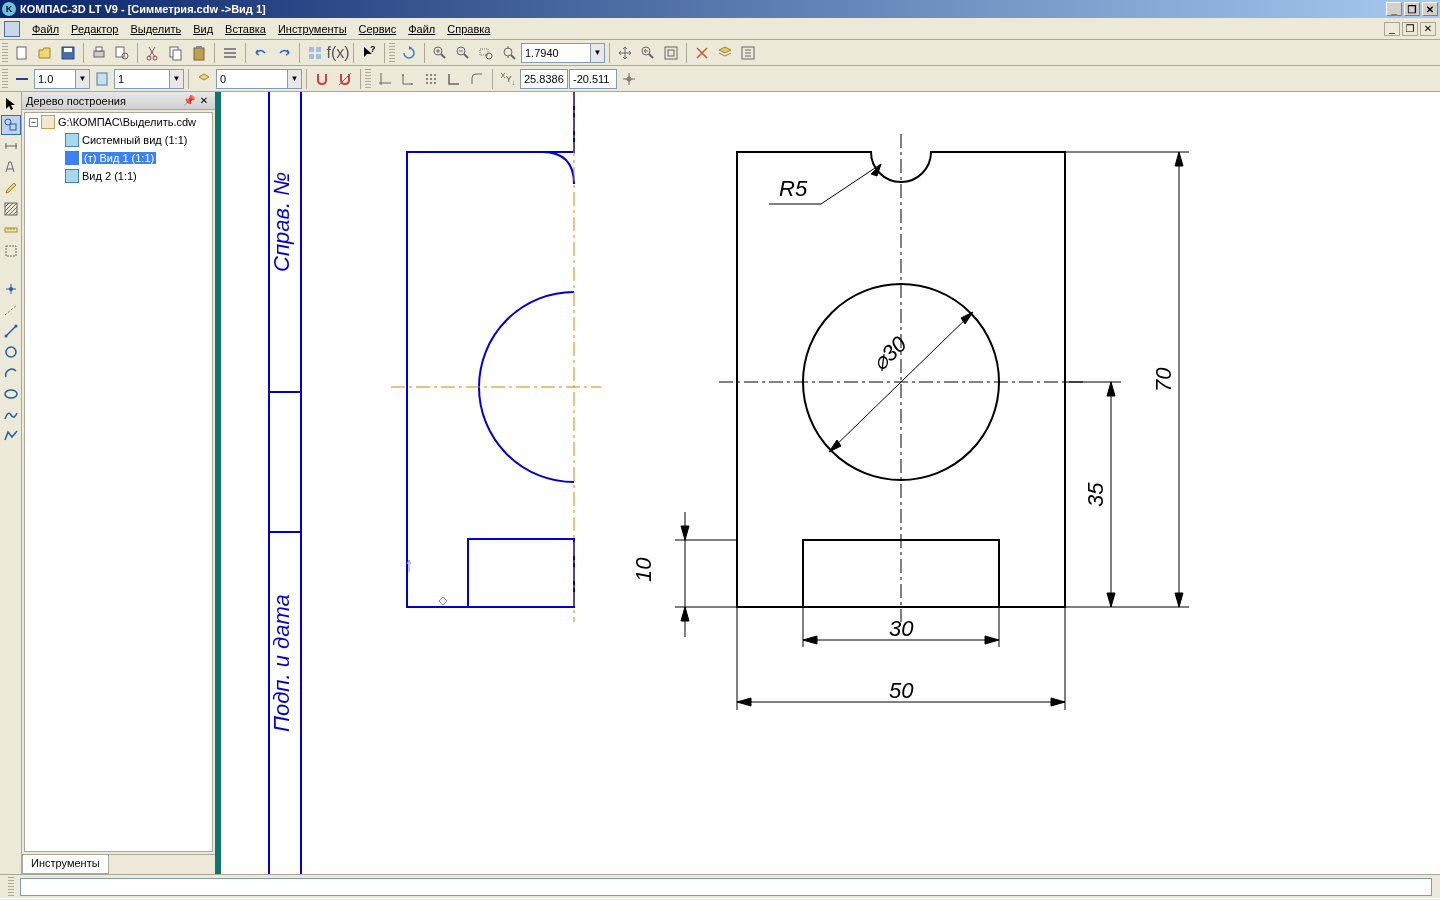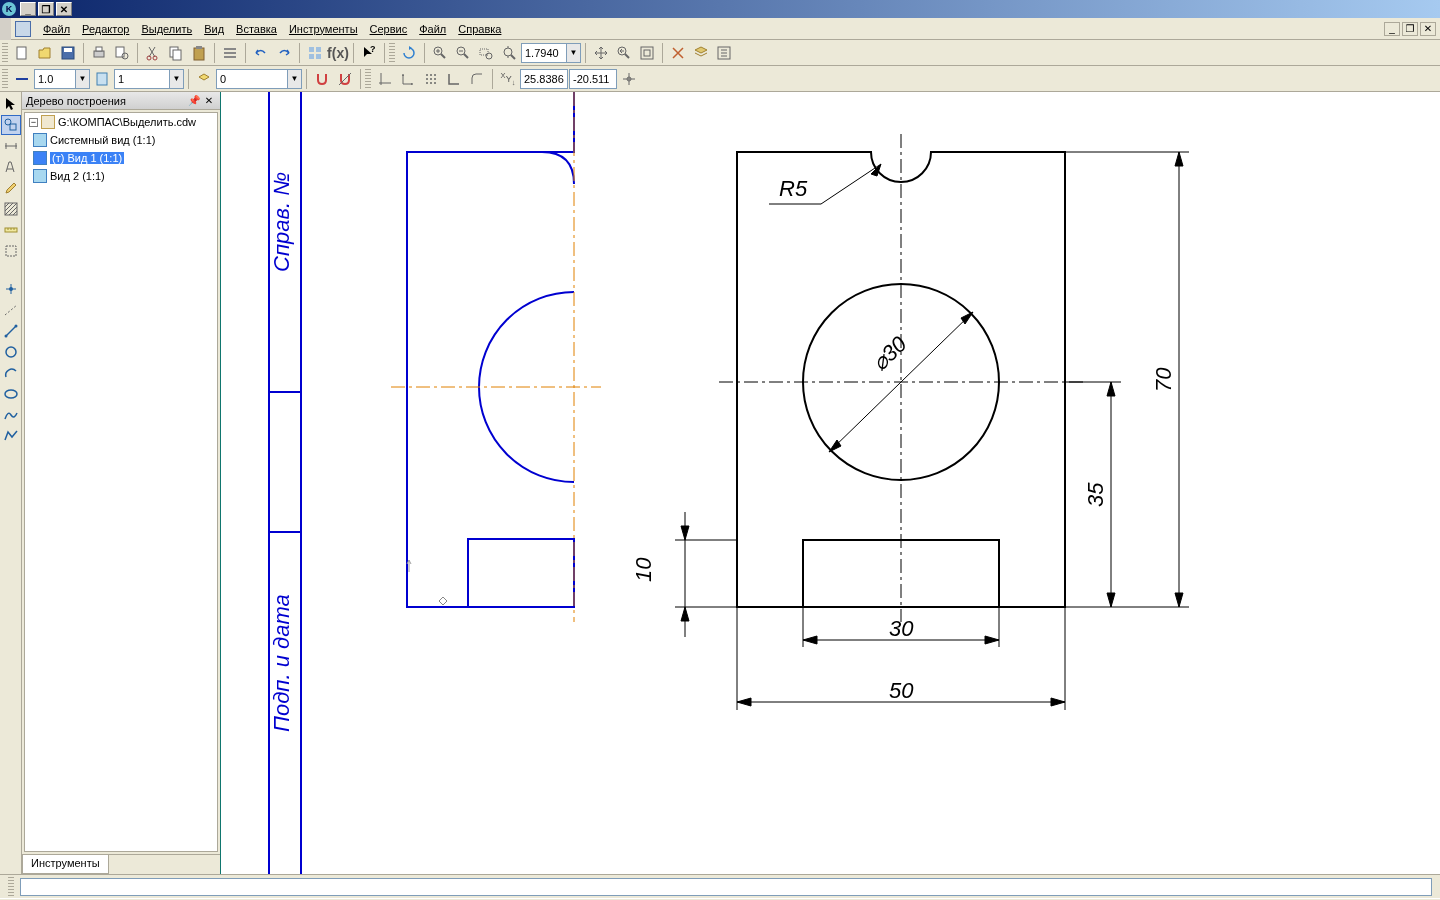--- a/index.html
+++ b/index.html
@@ -6,21 +6,21 @@
 body { width: 1440px; height: 900px; background: #d4d0c8; overflow: hidden; font-size: 11px; }
 
 
 .titlebar { height: 18px; background: linear-gradient(to right, #0a246a, #a6caf0); color: #fff; display: flex; align-items: center; padding: 0 2px; font-size: 11px; font-weight: bold; }
 .titlebar .app-icon { width: 14px; height: 14px; background: #6bc5d6; border-radius: 50%; margin-right: 4px; display: flex; align-items: center; justify-content: center; font-size: 9px; color: #004; }
 .titlebar .title-text { flex: 1; }
 .titlebar .win-btns { display: flex; gap: 2px; }
 .titlebar .wbtn { width: 16px; height: 14px; background: #d4d0c8; border: 1px solid #808080; border-top-color: #fff; border-left-color: #fff; display: flex; align-items: center; justify-content: center; font-size: 10px; color: #000; }
 
 
-.menubar { height: 22px; background: #ece9d8; display: flex; align-items: center; padding: 0 4px; border-bottom: 1px solid #aca899; margin-left: 11px; }
+.menubar { height: 22px; background: #ece9d8; display: flex; align-items: center; padding: 0 4px; border-bottom: 1px solid #aca899; }
 .menubar .menu-icon { width: 16px; height: 16px; background: #c8d8e8; border: 1px solid #4a6ea9; margin-right: 6px; }
 .menubar .menu-item { padding: 2px 6px; cursor: default; }
 .menubar .mdi-btns { margin-left: auto; display: flex; gap: 2px; }
 .menubar .mbtn { width: 16px; height: 14px; background: #ece9d8; border: 1px solid #aca899; display: flex; align-items: center; justify-content: center; font-size: 10px; }
 
 
 .toolbar-row { height: 26px; background: #ece9d8; display: flex; align-items: center; padding: 0 2px; border-bottom: 1px solid #aca899; gap: 1px; }
 .tb-grip { width: 6px; height: 20px; background: repeating-linear-gradient(to bottom, #aca899 0 1px, transparent 1px 3px); margin-right: 2px; }
 .tb-btn { width: 22px; height: 22px; display: flex; align-items: center; justify-content: center; border: 1px solid transparent; cursor: default; }
 .tb-sep { width: 1px; height: 20px; background: #aca899; margin: 0 3px; }
@@ -30,27 +30,27 @@
 
 
 .main { display: flex; height: 782px; }
 
 
 .left-tools { width: 22px; background: #ece9d8; border-right: 1px solid #aca899; display: flex; flex-direction: column; align-items: center; padding-top: 2px; gap: 1px; }
 .lt-btn { width: 20px; height: 20px; display: flex; align-items: center; justify-content: center; border: 1px solid transparent; }
 .lt-btn.active { background: #c1d2ee; border-color: #316ac5; }
 
 
-.tree-panel { width: 199px; background: #ece9d8; border-right: 1px solid #0f766e; display: flex; flex-direction: column; }
+.tree-panel { width: 199px; background: #ece9d8; border-right: 6px solid #0f766e; display: flex; flex-direction: column; }
 .tree-header { height: 18px; background: linear-gradient(to bottom, #e8e8e8, #d0d0d0); border-bottom: 1px solid #aca899; display: flex; align-items: center; padding: 0 4px; font-size: 11px; }
 .tree-header .spacer { flex: 1; }
 .tree-header .pin, .tree-header .close { width: 14px; height: 14px; display: flex; align-items: center; justify-content: center; font-size: 10px; cursor: default; }
 .tree-body { flex: 1; background: #fff; border: 1px solid #aca899; margin: 2px; overflow: auto; font-size: 11px; }
 .tree-node { display: flex; align-items: center; height: 18px; padding-left: 4px; gap: 3px; }
-.tree-node.child { padding-left: 8px; }
+.tree-node.child { padding-left: 40px; }
 .tree-exp { width: 9px; height: 9px; border: 1px solid #808080; display: flex; align-items: center; justify-content: center; font-size: 9px; line-height: 1; }
 .tree-icon { width: 14px; height: 14px; background: #f0e8d0; border: 1px solid #c0a050; }
 .tree-icon.view { background: #a8d8f0; border-color: #4080c0; }
 .tree-node.selected span { background: #3b82f6; color: #fff; padding: 0 2px; }
 .tree-tabs { height: 20px; display: flex; border-top: 1px solid #aca899; }
 .tree-tab { padding: 2px 8px; background: #fff; border: 1px solid #aca899; border-top: none; font-size: 11px; }
 
 
 .canvas { flex: 1; background: #fff; position: relative; overflow: hidden; }
 .canvas svg { position: absolute; top: 0; left: 0; }
@@ -62,20 +62,21 @@
 
 .status-bar { height: 20px; background: #ece9d8; border-top: 1px solid #fff; display: flex; align-items: center; padding: 0 6px; font-size: 11px; }
 
 .icon-svg { width: 16px; height: 16px; }
 </style>
 </head>
 <body>
 
 <div class="titlebar">
   <div class="app-icon">K</div>
+  <div class="title-text">КОМПАС-3D LT V9 - [Симметрия.cdw -&gt;Вид 1]</div>
   <div class="win-btns">
     <div class="wbtn">_</div>
     <div class="wbtn">❐</div>
     <div class="wbtn">✕</div>
   </div>
 </div>
 
 <div class="menubar">
   <div class="menu-icon"></div>
   <div class="menu-item"><u>Файл</u></div>
@@ -167,21 +168,21 @@
   <div class="tb-sep"></div>
   <div class="tb-btn">
       <svg class="icon-svg">
         <rect x="2" y="2" width="5" height="5" fill="#a0c0e0"></rect>
         <rect x="9" y="2" width="5" height="5" fill="#a0c0e0"></rect>
         <rect x="2" y="9" width="5" height="5" fill="#a0c0e0"></rect>
         <rect x="9" y="9" width="5" height="5" fill="#a0c0e0"></rect>
       </svg>
     </div>
   <div class="tb-btn">
-      <span style="font-size:14px;font-weight:bold;color:#555">f(x)</span>
+      <span style="font-size:16px;font-weight:normal;color:#555">f(x)</span>
     </div>
   <div class="tb-sep"></div>
   <div class="tb-btn">
       <svg class="icon-svg">
         <path d="M3 2 L3 12 L6 9 L11 9 Z" fill="#000"></path>
         <text x="9" y="7" font-size="9" font-weight="bold">?</text>
       </svg>
     </div>
   <div class="tb-sep"></div>
   <div class="tb-grip"></div>
@@ -214,21 +215,21 @@
       </svg>
     </div>
   <div class="tb-btn">
       <svg class="icon-svg">
         <circle cx="7" cy="7" r="4" fill="none" stroke="#666"></circle>
         <path d="M10 10 L14 14" stroke="#666" stroke-width="2"></path>
         <path d="M7 3 L7 1 M7 11 L7 13" stroke="#666"></path>
       </svg>
     </div>
   <div class="tb-combo">
-    <input class="tb-input" style="width: 46px;" value="1.7940">
+    <input class="tb-input" style="width: 70px;" value="1.7940">
     <div class="dd">▼</div>
   </div>
   <div class="tb-sep"></div>
   <div class="tb-btn">
       <svg class="icon-svg">
         <path d="M8 2 L8 14 M2 8 L14 8 M6 4 L8 2 L10 4 M6 12 L8 14 L10 12 M4 6 L2 8 L4 10 M12 6 L14 8 L12 10" stroke="#666" fill="none"></path>
       </svg>
     </div>
   <div class="tb-btn">
       <svg class="icon-svg">

